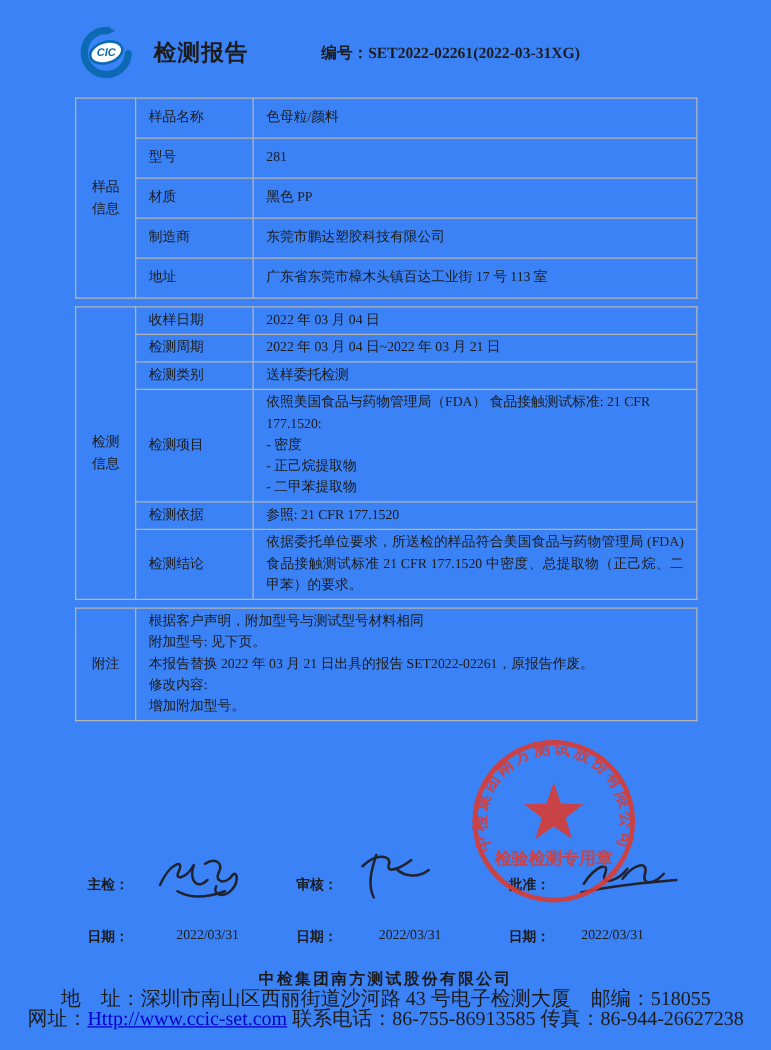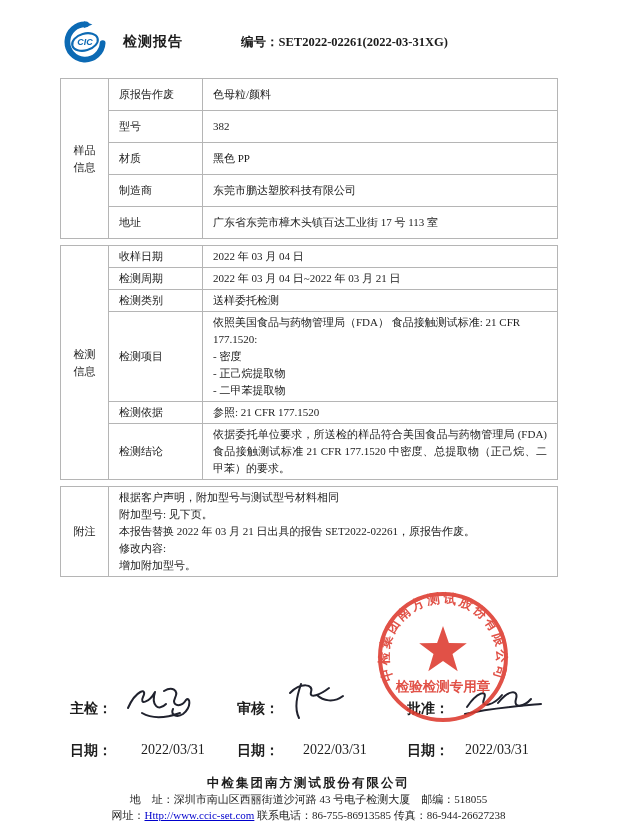--- a/index.html
+++ b/index.html
@@ -1,55 +1,55 @@
 <!DOCTYPE html>
 <html><head>
 <meta charset="utf-8">
 <style>
   * { margin:0; padding:0; box-sizing:border-box; }
   body { background:#888; font-family:"Liberation Serif","DejaVu Serif",serif; }
   .page {
     position:relative; width:617px; height:840px; margin:0 auto;
-    background:#ffffff; color:#1c1c1c; overflow:hidden;
+    background:#3b82f6; color:#1c1c1c; overflow:hidden;
   }
   
   .hdr { position:absolute; top:18px; left:64px; right:60px; height:48px;
          display:flex; align-items:center; }
   .hdr .logo { width:42px; height:42px; flex:0 0 auto; }
-  .hdr .rpt-title { font-weight:bold; font-size:14px; margin-left:17px; letter-spacing:1px; }
+  .hdr .rpt-title { font-weight:bold; font-size:18px; margin-left:17px; letter-spacing:1px; }
   .hdr .rpt-no { font-weight:bold; font-size:12.5px; margin-left:58px; }
   .hdr .pg { font-weight:bold; font-size:12.5px; margin-left:46px; letter-spacing:1px; }
   
   .tables { position:absolute; top:78px; left:60px; width:498px; }
   table.sec { width:100%; border-collapse:collapse; margin-bottom:6px;
               font-size:11px; table-layout:fixed; }
   table.sec td { border:1px solid #b5b5b5; vertical-align:middle;
                  padding:2px 10px; line-height:17px; }
   td.sec-label { width:48px; text-align:center; padding:2px 4px;
                  line-height:30px; white-space:pre-line; }
   td.f { width:94px; padding-left:8px; }
   .r31 td { height:31px; }
   .r32 td { height:32px; }
   .r22 td { height:22px; }
   .pre { white-space:pre-line; }
   .tall { line-height:19.5px; padding-top:4px; padding-bottom:4px; }
   .concl { line-height:17.5px; padding-top:4px; padding-bottom:4px; text-align:justify;margin-top:20px; }
   .notes { line-height:18.6px; padding-top:3px; padding-bottom:3px; }
   
-  .abs { position:absolute; font-size:14px;font-family:Liberation Serif, serif; }
+  .abs { position:absolute; font-size:11px;font-family:Liberation Serif, serif; }
   .sig-label { font-weight:bold; }
   .sig-svg { position:absolute; }
   .sig-svg path { fill:none; stroke:#20222e; stroke-width:2; stroke-linecap:round; stroke-linejoin:round; }
   
   .stamp { position:absolute; left:374px; top:588px; width:138px; height:138px;
            opacity:0.88; z-index:5; pointer-events:none; }
   
   .ftr { position:absolute; top:774px; left:0; width:100%; text-align:center; }
   .ftr .co { font-weight:bold; font-size:12.5px; letter-spacing:2px; line-height:18px; }
-  .ftr .ln { font-size:11px; line-height:15.5px; }
+  .ftr .ln { font-size:16px; line-height:15.5px; }
   .ftr a { color:#0000cc; text-decoration:underline; }
 </style>
 </head>
 <body>
 
 <div class="page">
 
   <div class="hdr">
     <svg class="logo" viewBox="0 0 40 40">
       <path d="M21,3.2 A16.8,16.8 0 1 0 36.8,21" fill="none" stroke="#0c6ab4" stroke-width="5.5" stroke-linecap="round"></path>
@@ -62,26 +62,26 @@
   </div>
 
   <div class="tables">
 
 
     <table class="sec">
       <tbody>
           <tr class="r32">
         <td class="sec-label" rowspan="5">样品
 信息</td>
-        <td class="f">原报告作废</td>
+        <td class="f">样品名称</td>
         <td>色母粒/颜料</td>
       </tr>
       <tr class="r32">
         <td class="f">型号</td>
-        <td>382</td>
+        <td>281</td>
       </tr>
       <tr class="r32">
         <td class="f">材质</td>
         <td>黑色 PP</td>
       </tr>
       <tr class="r32">
         <td class="f">制造商</td>
         <td>东莞市鹏达塑胶科技有限公司</td>
       </tr>
       <tr class="r32">

